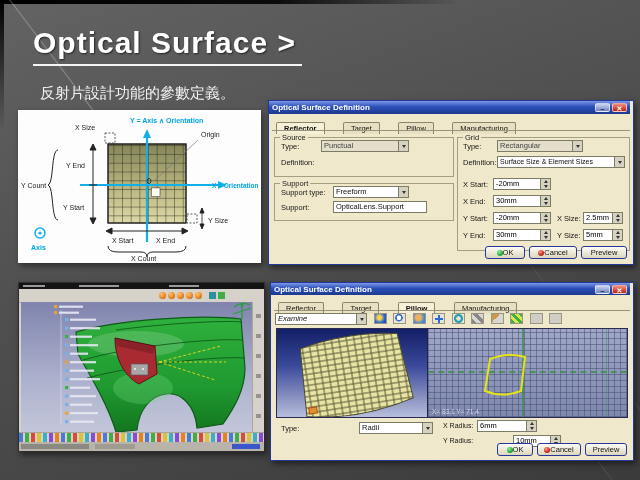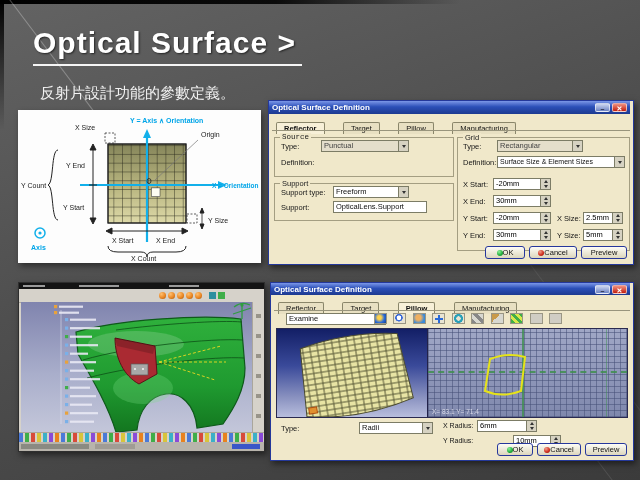--- a/index.html
+++ b/index.html
@@ -182,21 +182,21 @@
       <span class="tbtn red">✕</span>
     </div>
     <div class="tabs" style="top:16px;">
       <span class="tab active">Reflector</span>
       <span class="tab">Target</span>
       <span class="tab">Pillow</span>
       <span class="tab">Manufacturing</span>
     </div>
     <div class="tabline" style="top:29px;"></div>
 
-    <div class="grp" style="left:5px;top:36px;width:178px;height:38px;font-family:Liberation Mono, monospace;">
+    <div class="grp" style="left:5px;top:36px;width:178px;height:38px;">
       <span class="glabel">Source</span>
     </div>
     <span class="lbl" style="left:12px;top:41px;">Type:</span>
     <div class="combo dis" style="left:52px;top:39px;width:88px;">
       <span>Punctual</span>
       <span class="ca">
           <span class="tri-dn"></span>
         </span>
     </div>
     <span class="lbl" style="left:12px;top:57px;">Definition:</span>
@@ -400,21 +400,21 @@
       <span class="tbtn red">✕</span>
     </div>
     <div class="tabs" style="top:14px;">
       <span class="tab">Reflector</span>
       <span class="tab">Target</span>
       <span class="tab active">Pillow</span>
       <span class="tab">Manufacturing</span>
     </div>
     <div class="tabline" style="top:27px;"></div>
 
-    <div class="combo" style="left:15px;top:30px;width:100px;">
+    <div class="combo" style="left:4px;top:30px;width:92px;font-style:italic;">
       <span>Examine</span>
       <span class="ca">
           <span class="tri-dn"></span>
         </span>
     </div>
     <div style="position:absolute;left:103px;top:30px;white-space:nowrap;">
       <span class="ticon" style="background:radial-gradient(circle at 40% 40%,#ffd24a 22%,#2a6ad8 60%,#16408e);"></span>
       <span class="ticon" style="background:radial-gradient(circle at 45% 42%,#fff 26%,#3a6ad8 32% 44%,#e9e4d2 50%);"></span>
       <span class="ticon" style="background:radial-gradient(circle at 40% 40%,#f0b060 30%,#3a8ad8 70%);"></span>
       <span class="ticon" style="background:linear-gradient(#2a6ad8,#2a6ad8) 50% 50%/2px 8px no-repeat,linear-gradient(#2a6ad8,#2a6ad8) 50% 50%/8px 2px no-repeat,#e9e4d2;"></span>

